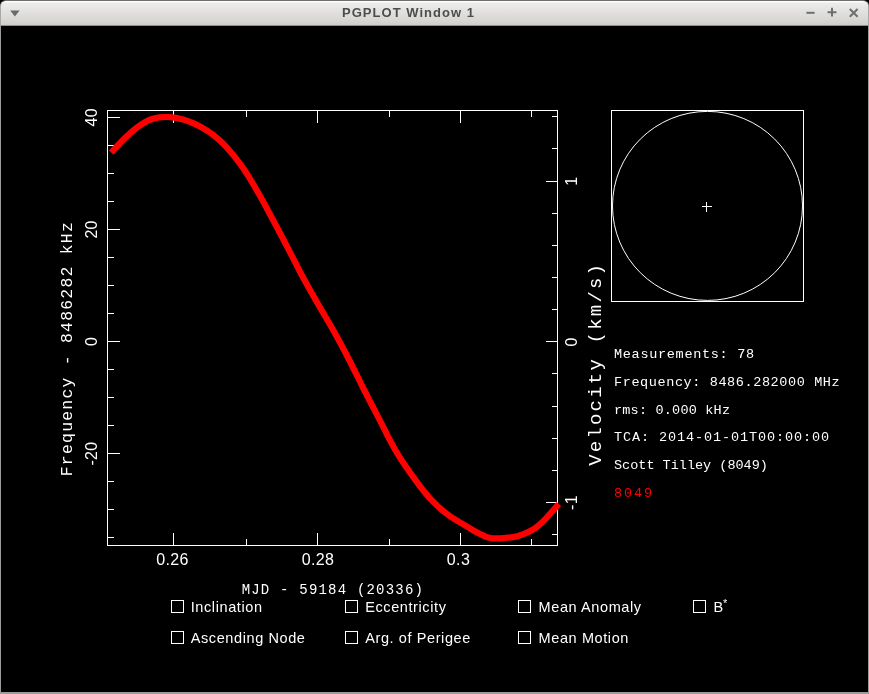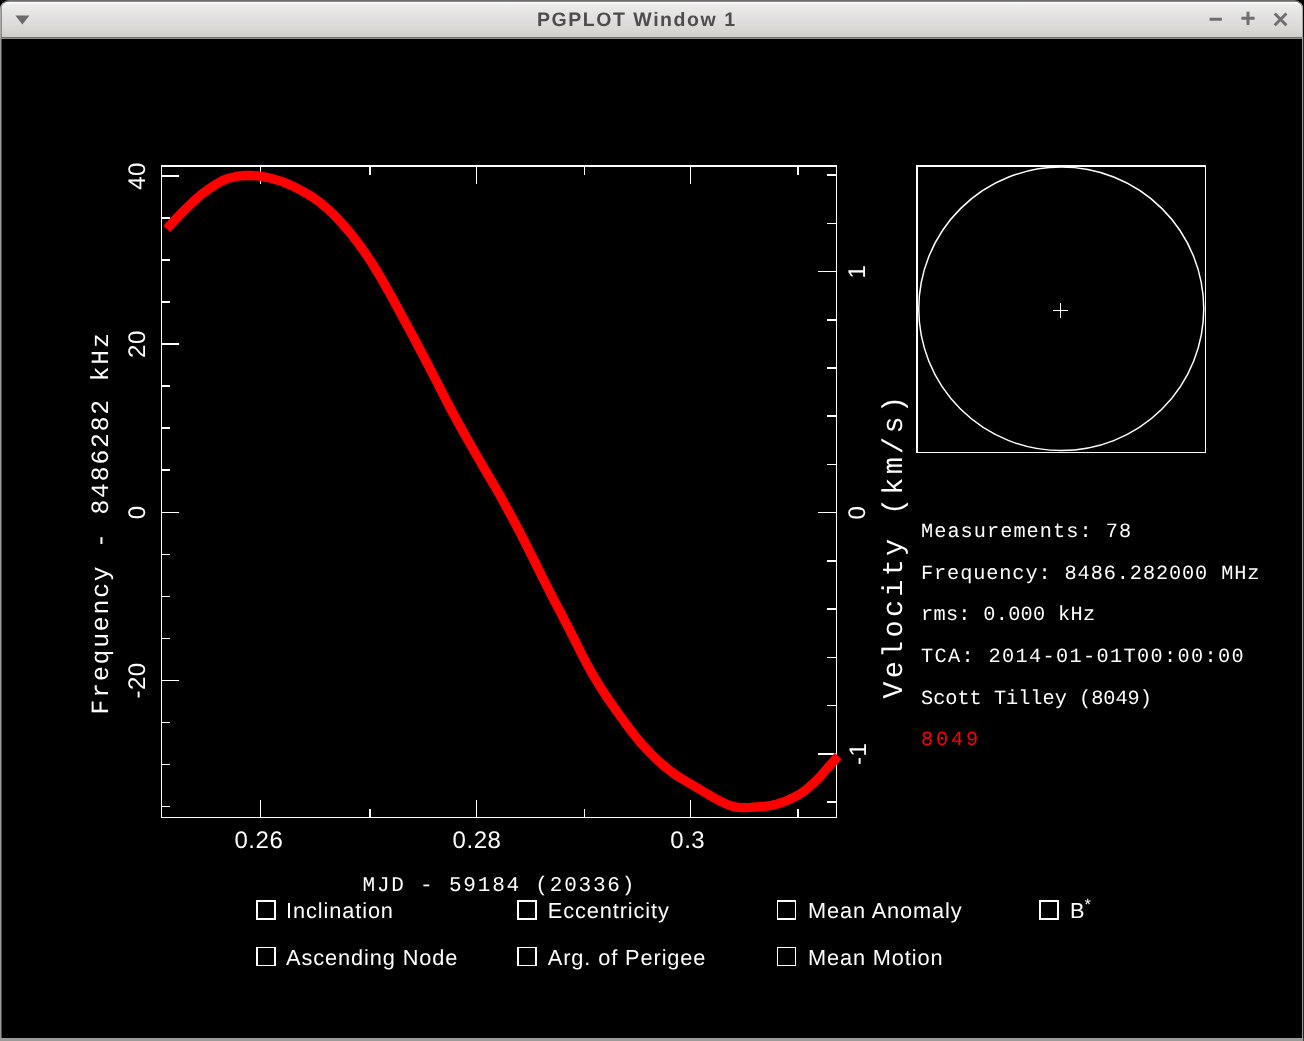--- a/index.html
+++ b/index.html
@@ -5,21 +5,21 @@
 html,body{margin:0;padding:0}
 body{width:869px;height:694px;background:#000;position:relative;overflow:hidden;
  font-family:"Liberation Mono",monospace}
 #titlebar{position:absolute;left:0;top:0;width:867px;height:24px;
  background:linear-gradient(180deg,#fdfdfd 0%,#ececea 10%,#e2e1df 45%,#d8d7d4 80%,#cfcecb 100%);
  border-left:1px solid #a8a8a6;border-right:1px solid #a8a8a6;
  border-top:1px solid #6e6e6e;border-bottom:1px solid #8e8d8a;
  border-radius:6px 6px 0 0;box-shadow:inset 0 1px 0 #ffffff;}
 #title{position:absolute;top:5px;left:0;width:817px;text-align:center;
  font-family:"Liberation Sans",sans-serif;font-weight:bold;font-size:13px;
- letter-spacing:1.03px;color:#4d4d4d;margin-left:16px;}
+ letter-spacing:1.03px;color:#4d4d4d;}
 #borders{position:absolute;left:0;top:25px;width:867px;height:667px;
  border-left:1px solid #9b9b99;border-right:1px solid #9b9b99;border-bottom:2px solid #9b9b99;}
 #plot{position:absolute;left:0;top:0;filter:brightness(1);}
 </style>
 </head>
 <body>
 <div id="borders"></div>
 <div id="titlebar"></div>
 <div id="title">PGPLOT Window 1</div>
 <svg id="plot" width="869" height="694" viewBox="0 0 869 694">

